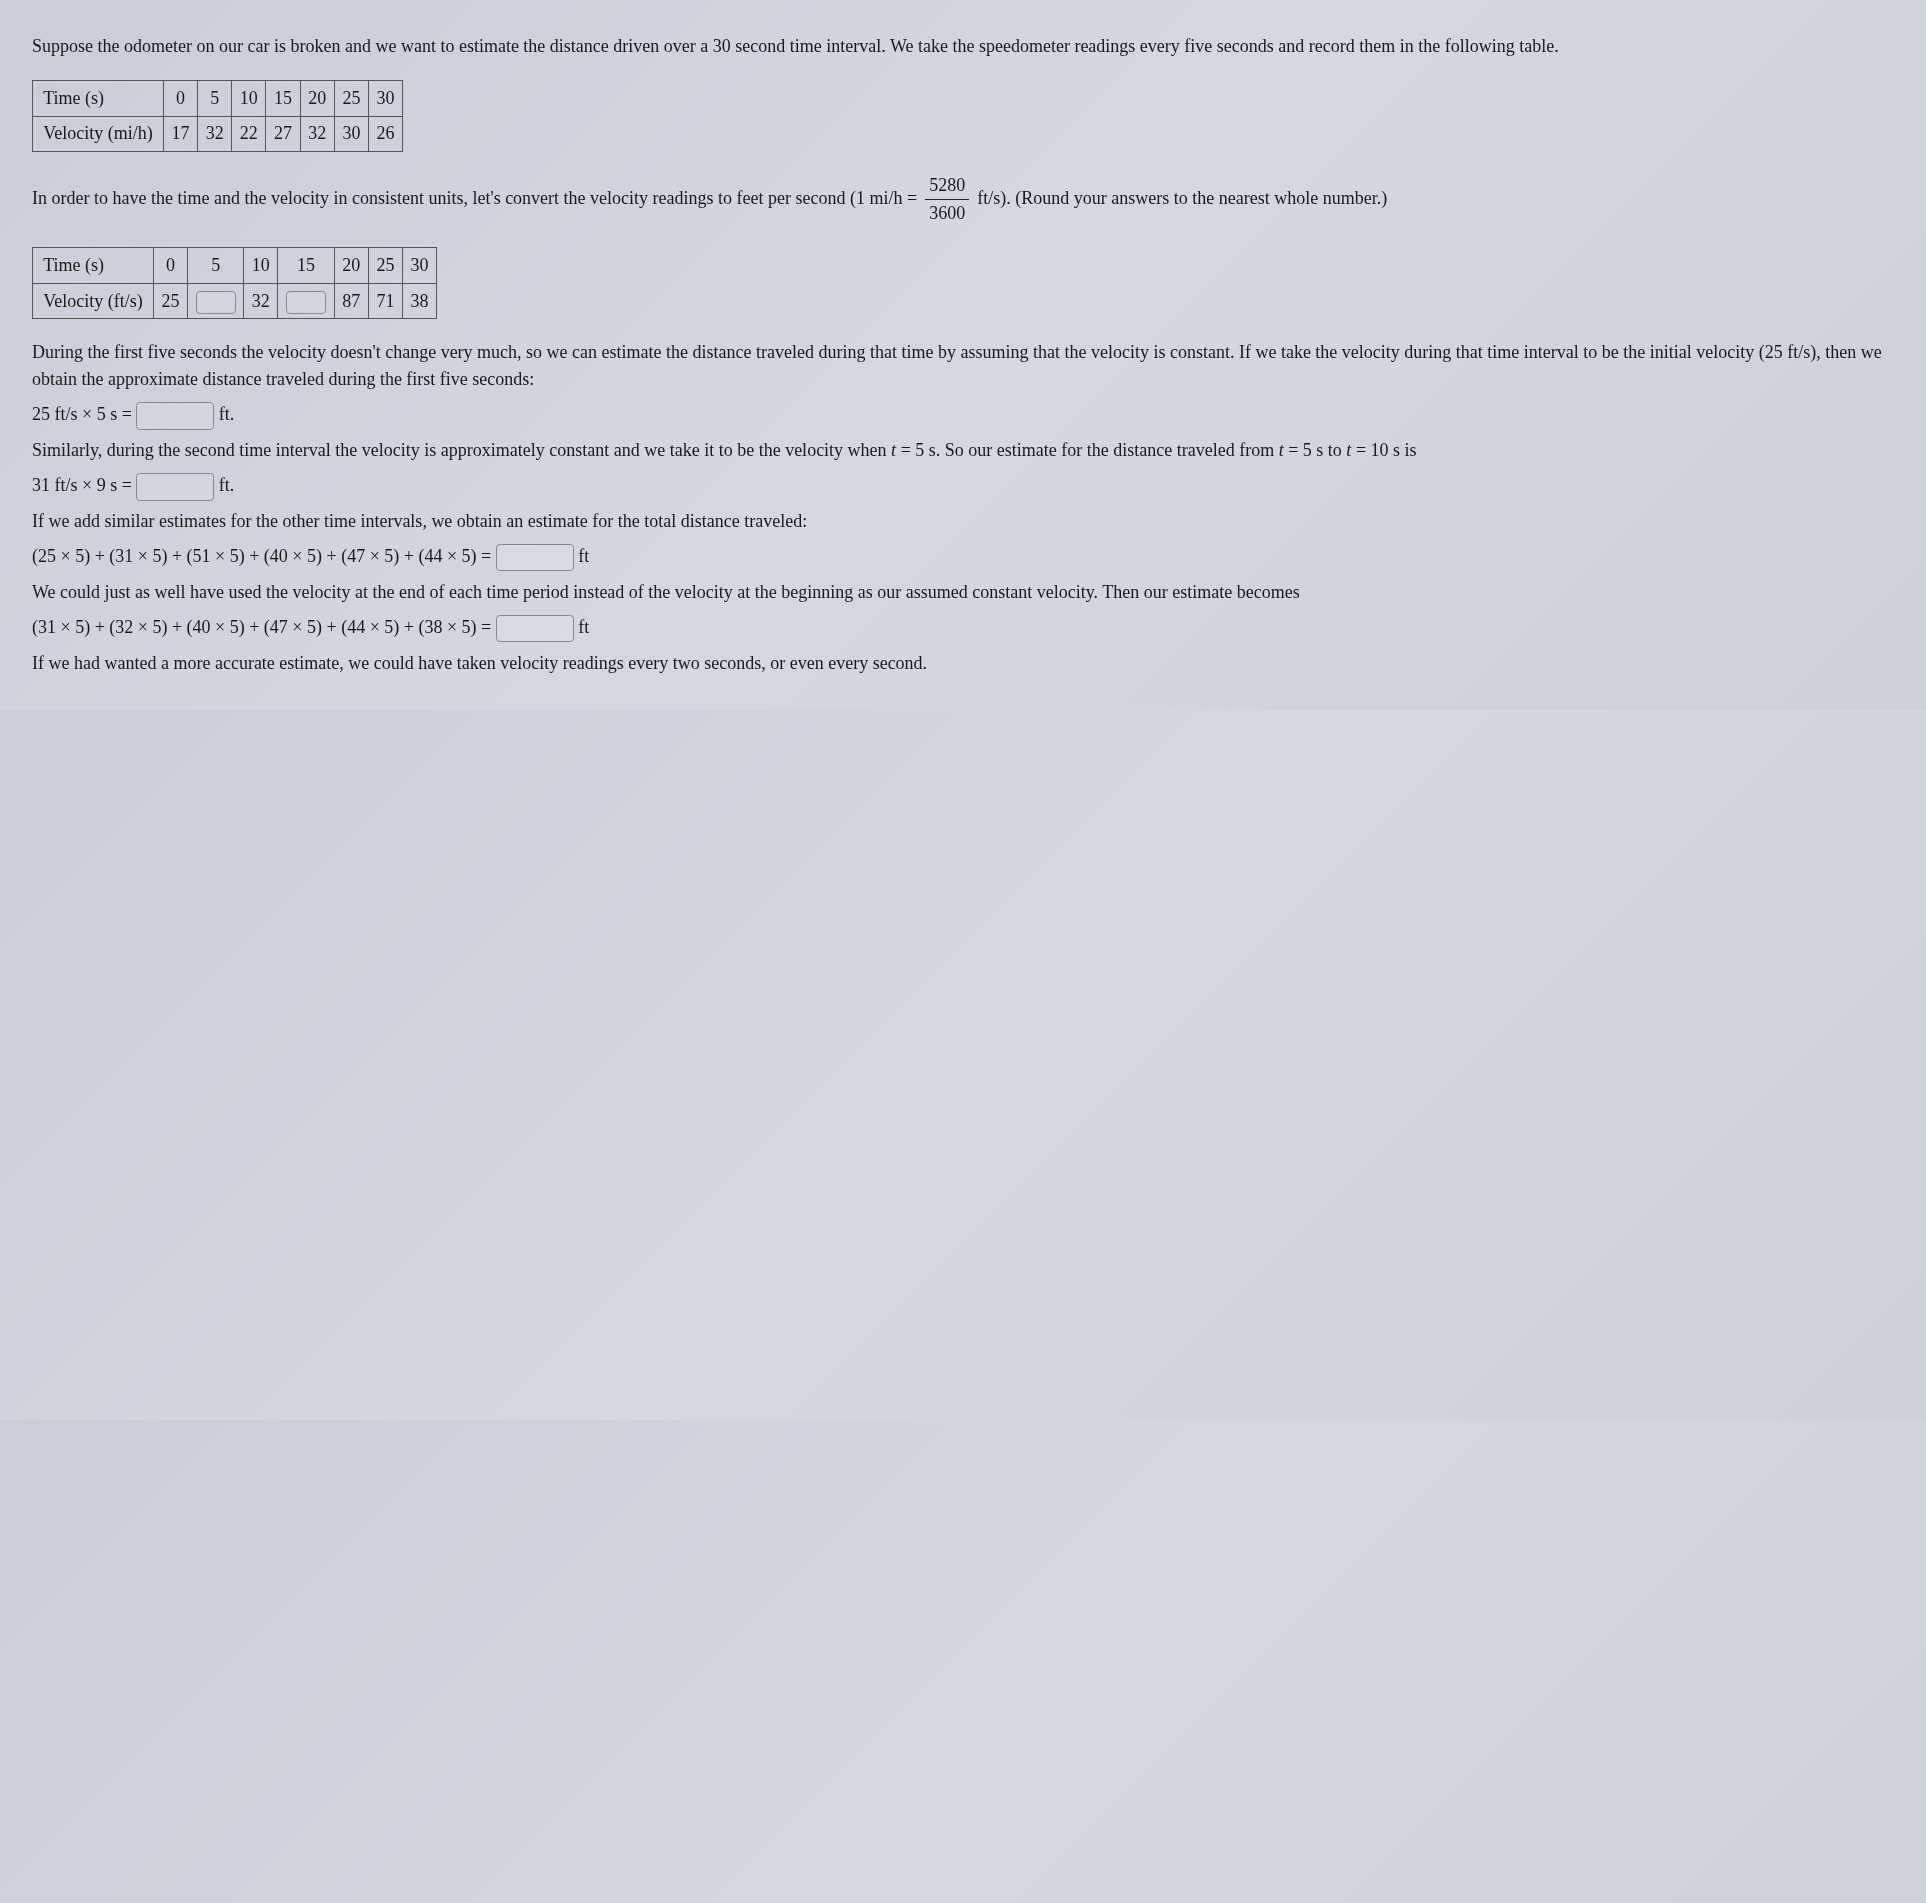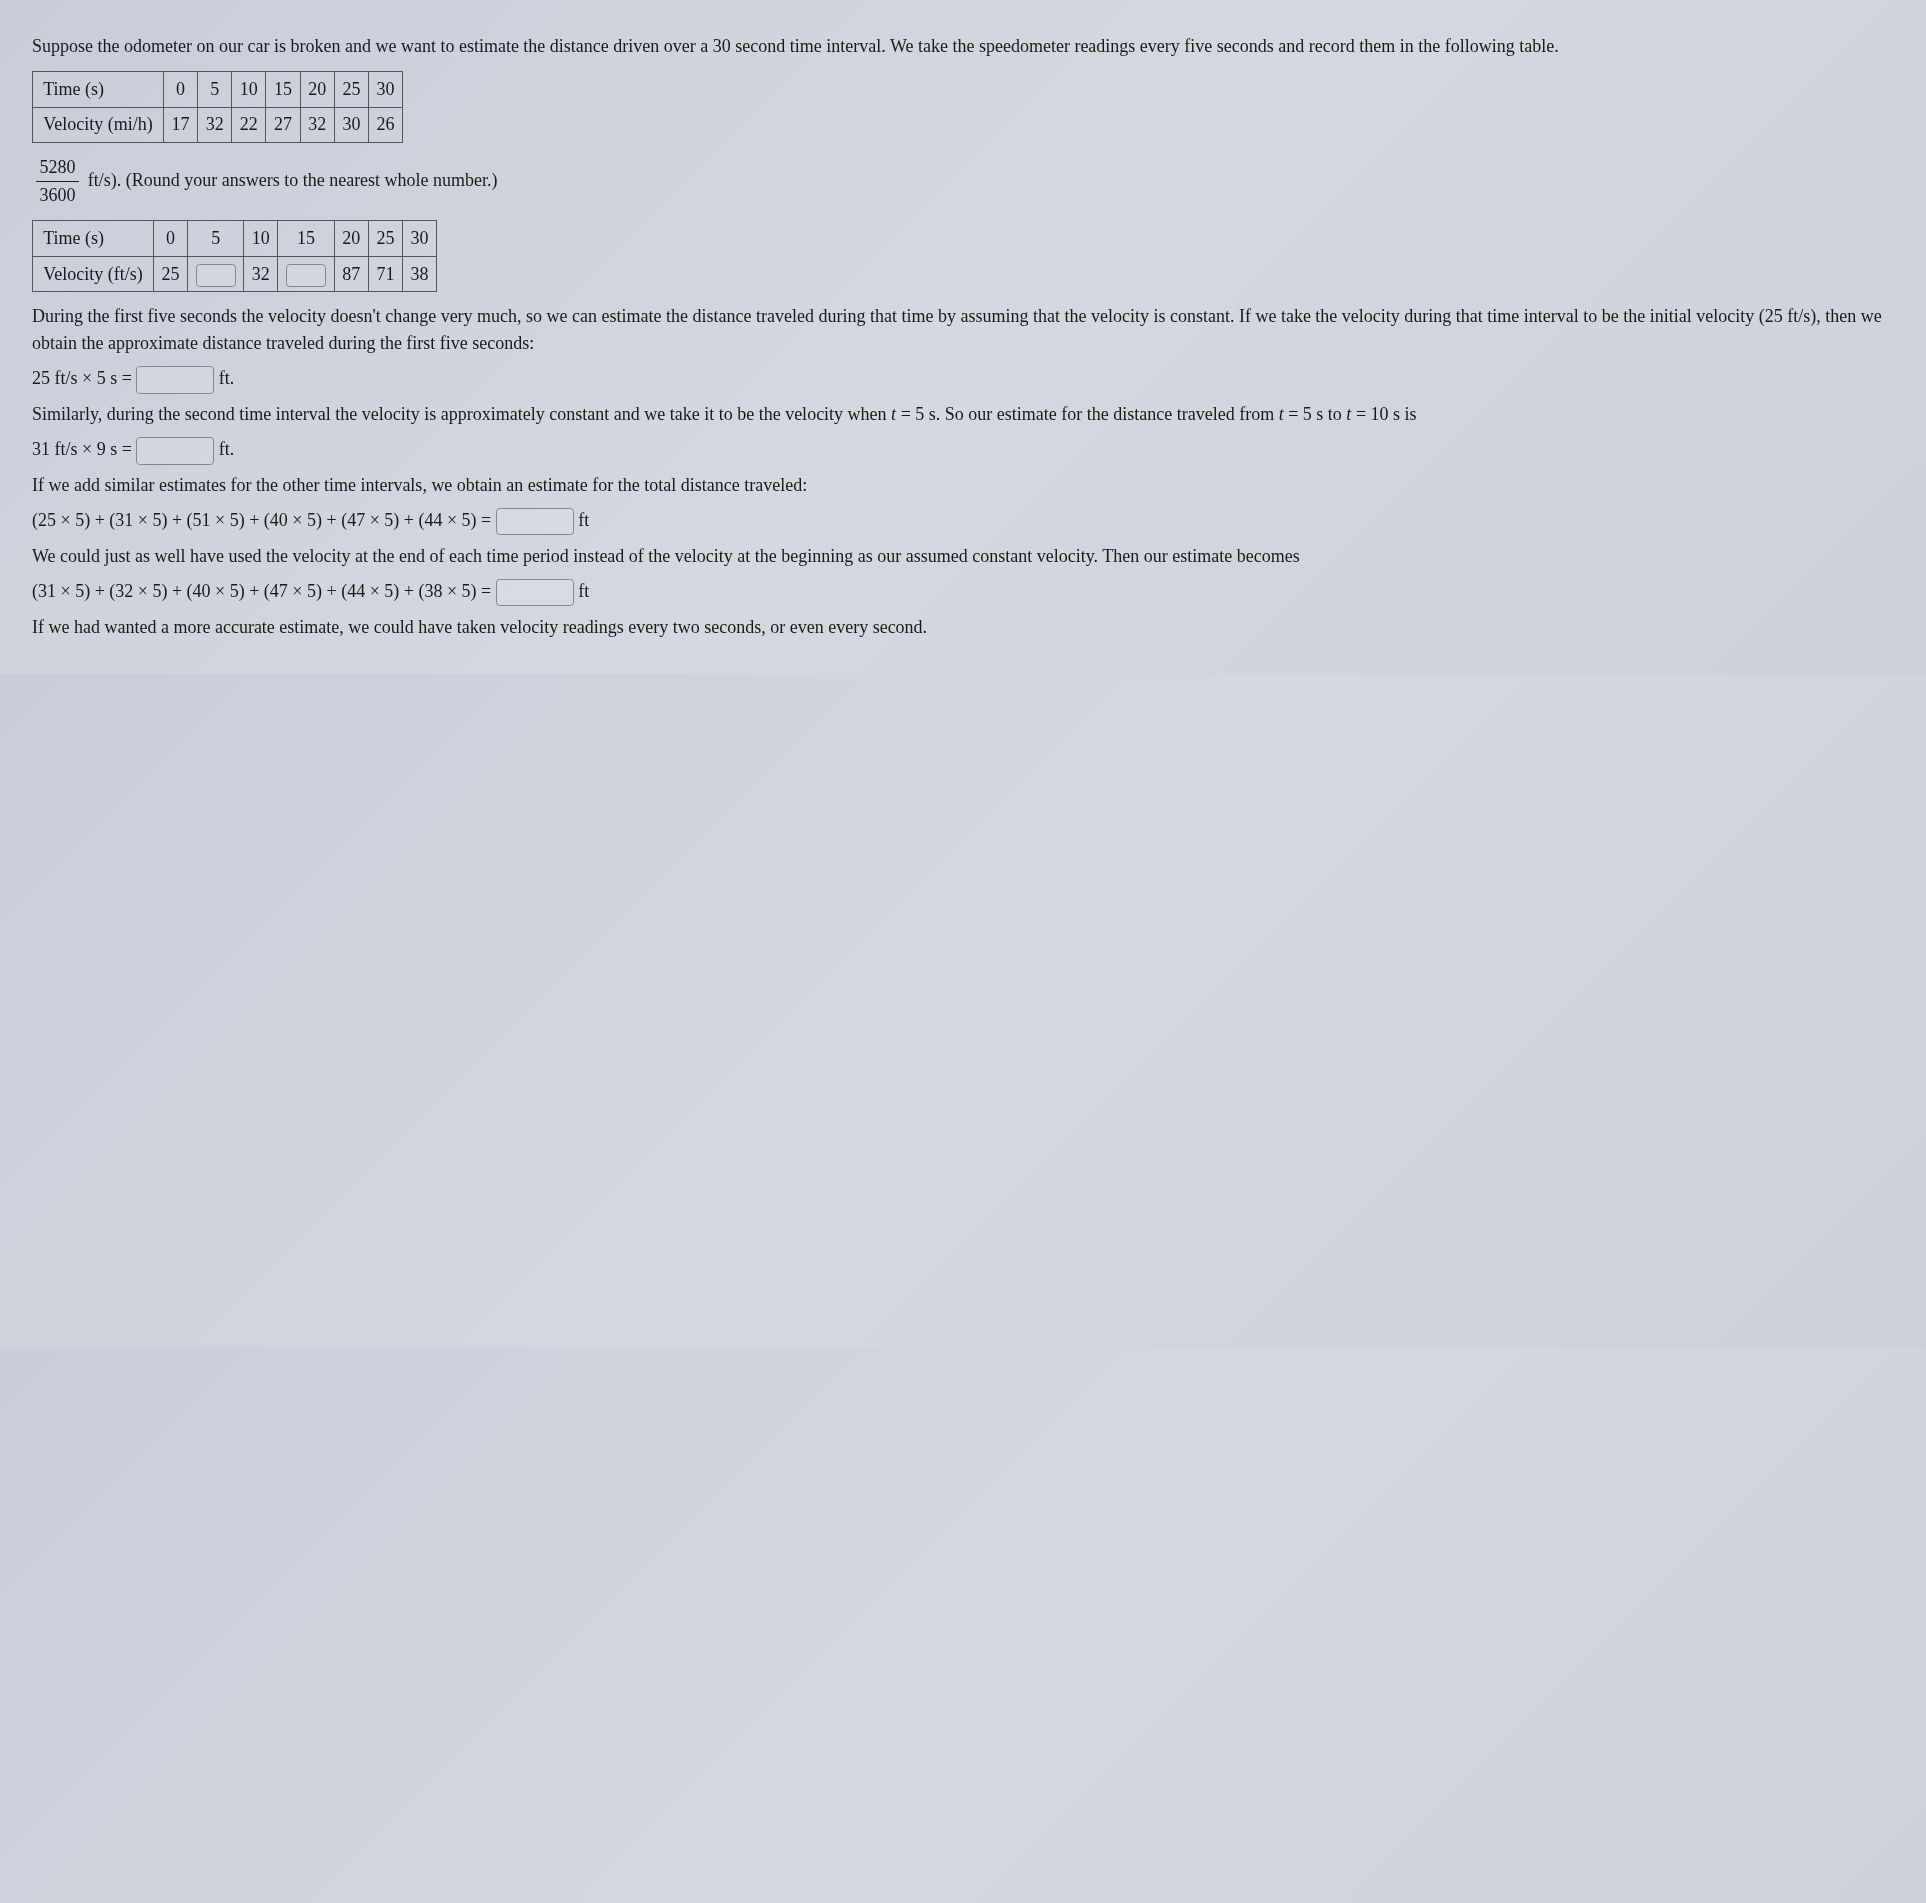--- a/index.html
+++ b/index.html
@@ -9,21 +9,21 @@
     padding: 25.5px 32px;
     font-size: 18px;
     line-height: 1.5;
     color: #1a1a1a;
   }
   p {
     margin: 7.6px 0;
   }
   table {
     border-collapse: collapse;
-    margin: 11px 0;
+    margin: 20px 0;
   }
   td, th {
     border: 1.3px solid #555;
     padding: 3.8px 7.6px;
     text-align: center;
     font-family: Georgia, serif;
     font-size: 18px;
     background: transparent;
   }
   td.label {
@@ -92,20 +92,21 @@
     <td>22</td>
     <td>27</td>
     <td>32</td>
     <td>30</td>
     <td>26</td>
   </tr>
 </tbody>
   </table>
 
 <p>
+  <span>In order to have the time and the velocity in consistent units, let's convert the velocity readings to feet per second (1 mi/h =</span>
   <span class="frac">
     <span class="num">5280</span>
     <span class="den">3600</span>
   </span>
   <span>ft/s). (Round your answers to the nearest whole number.)</span>
 </p>
 
 <table>
   <tbody>
       <tr>

